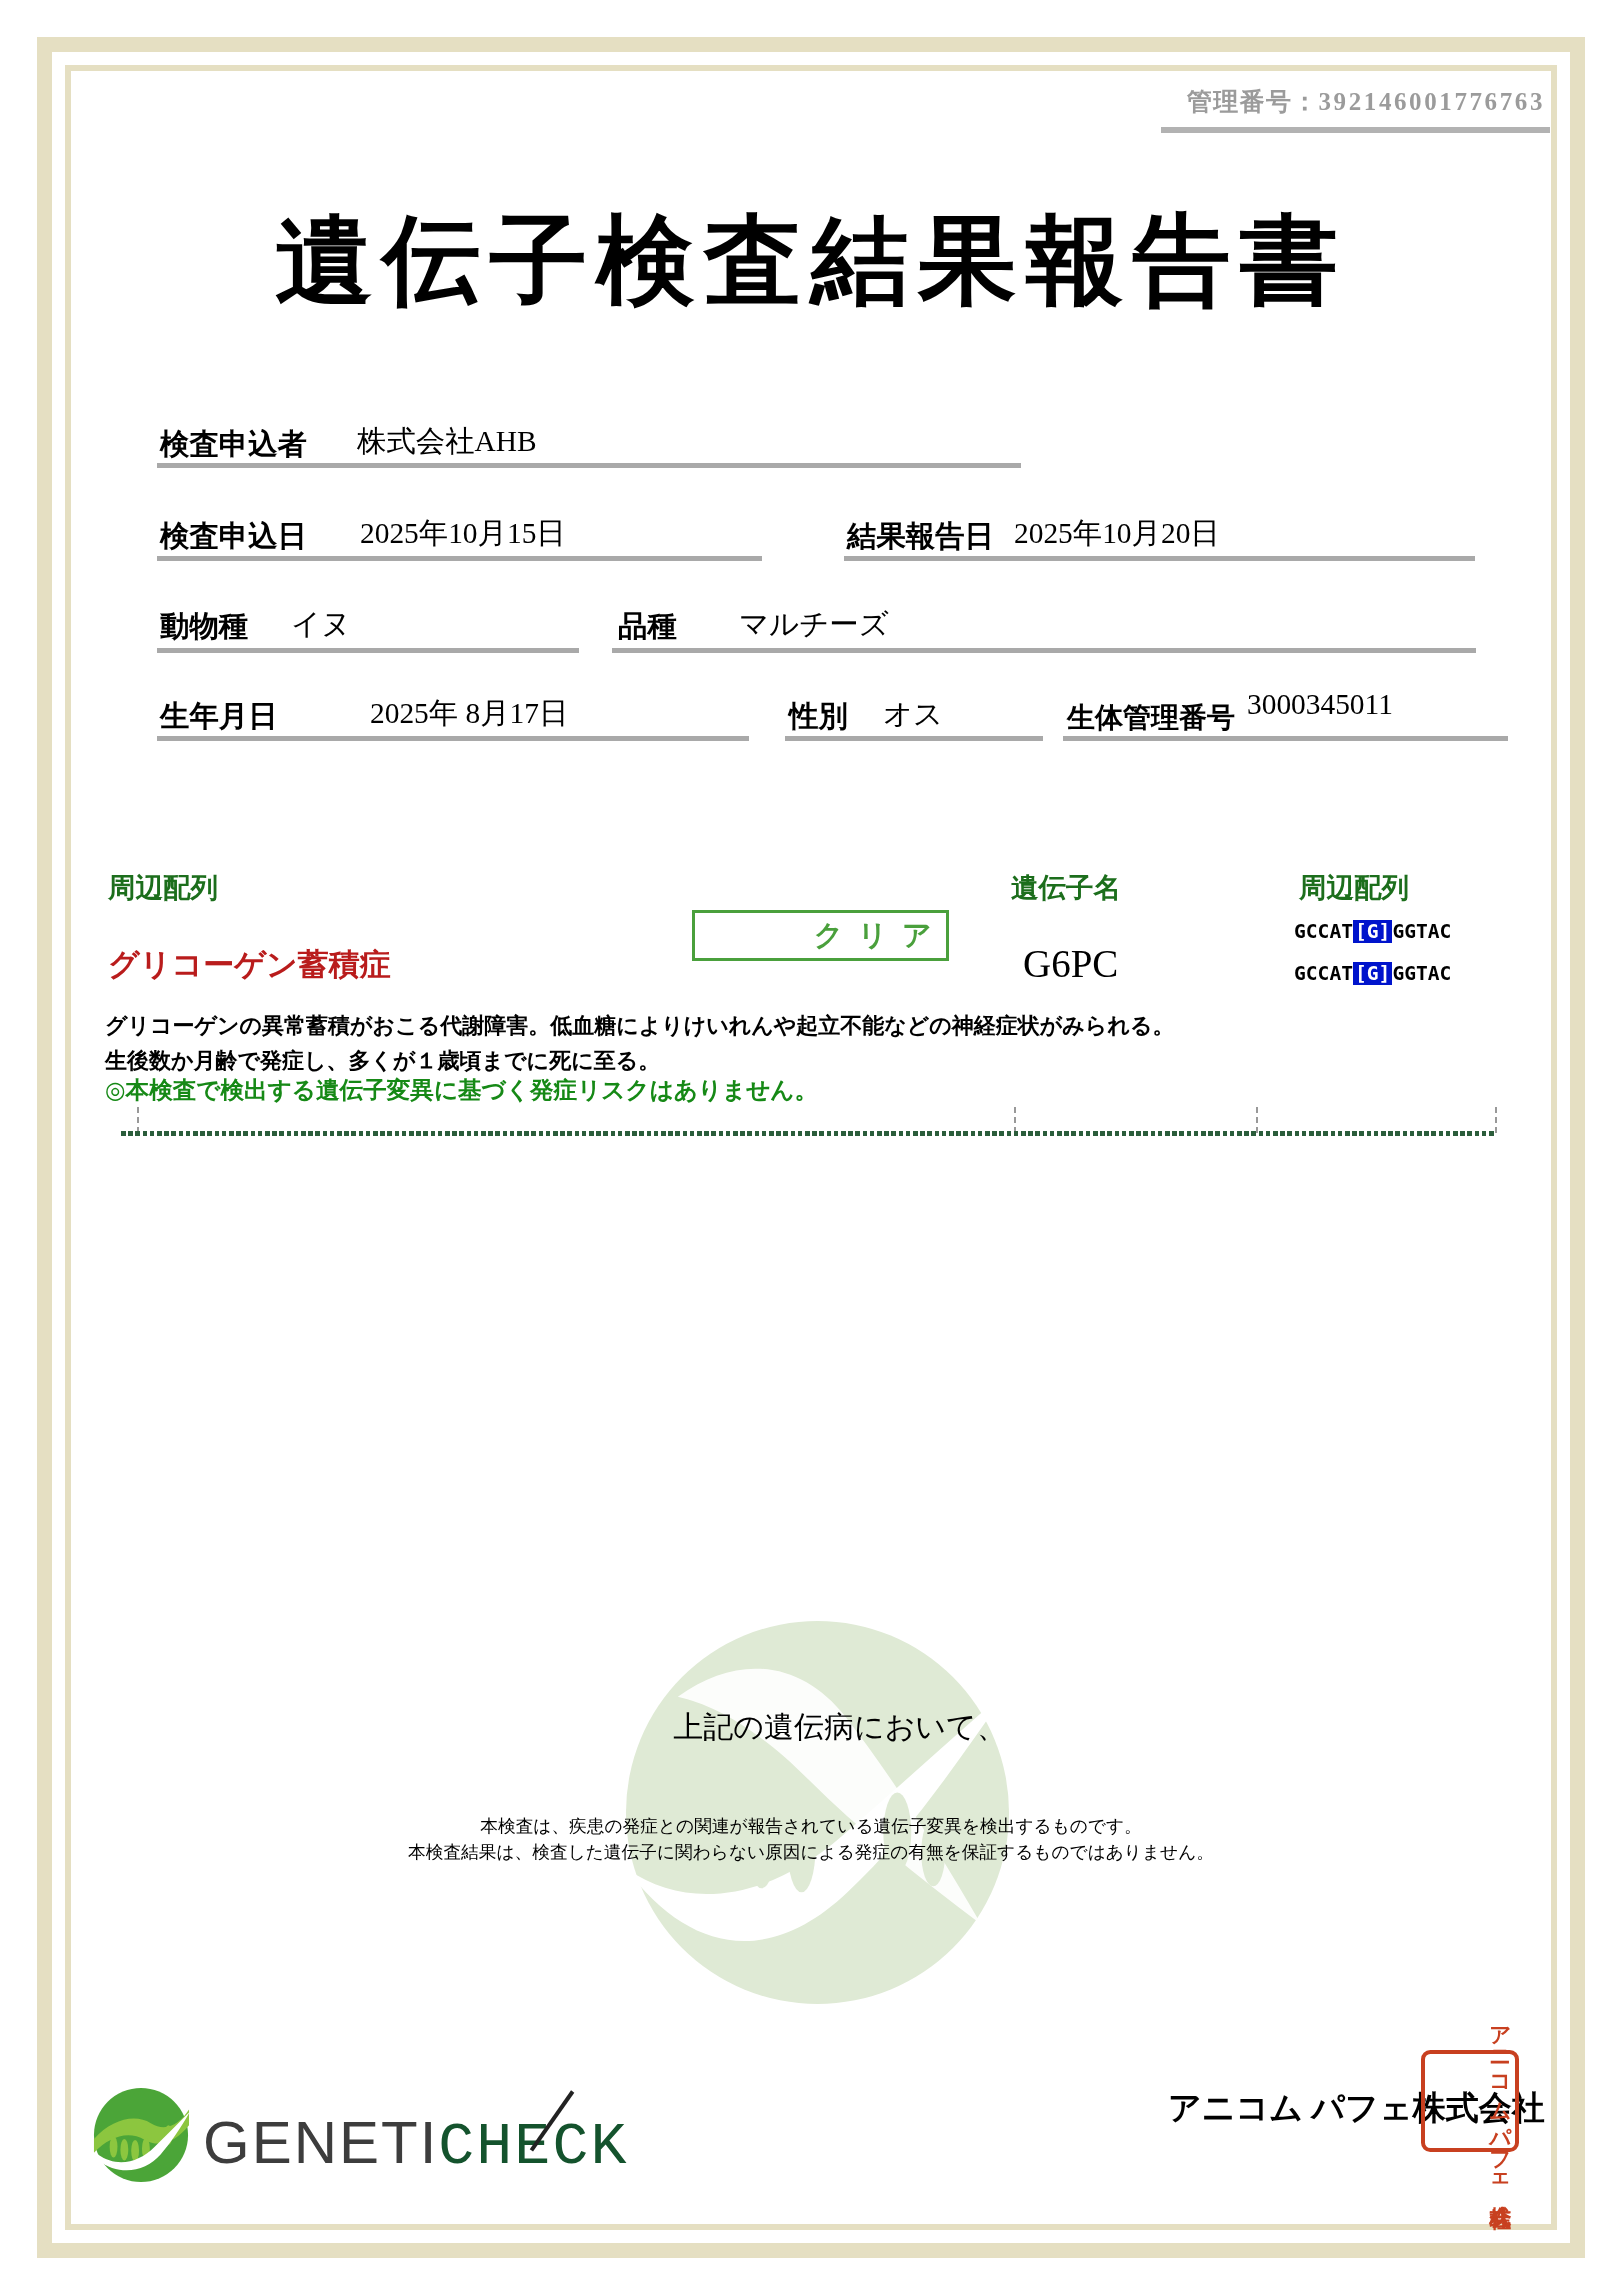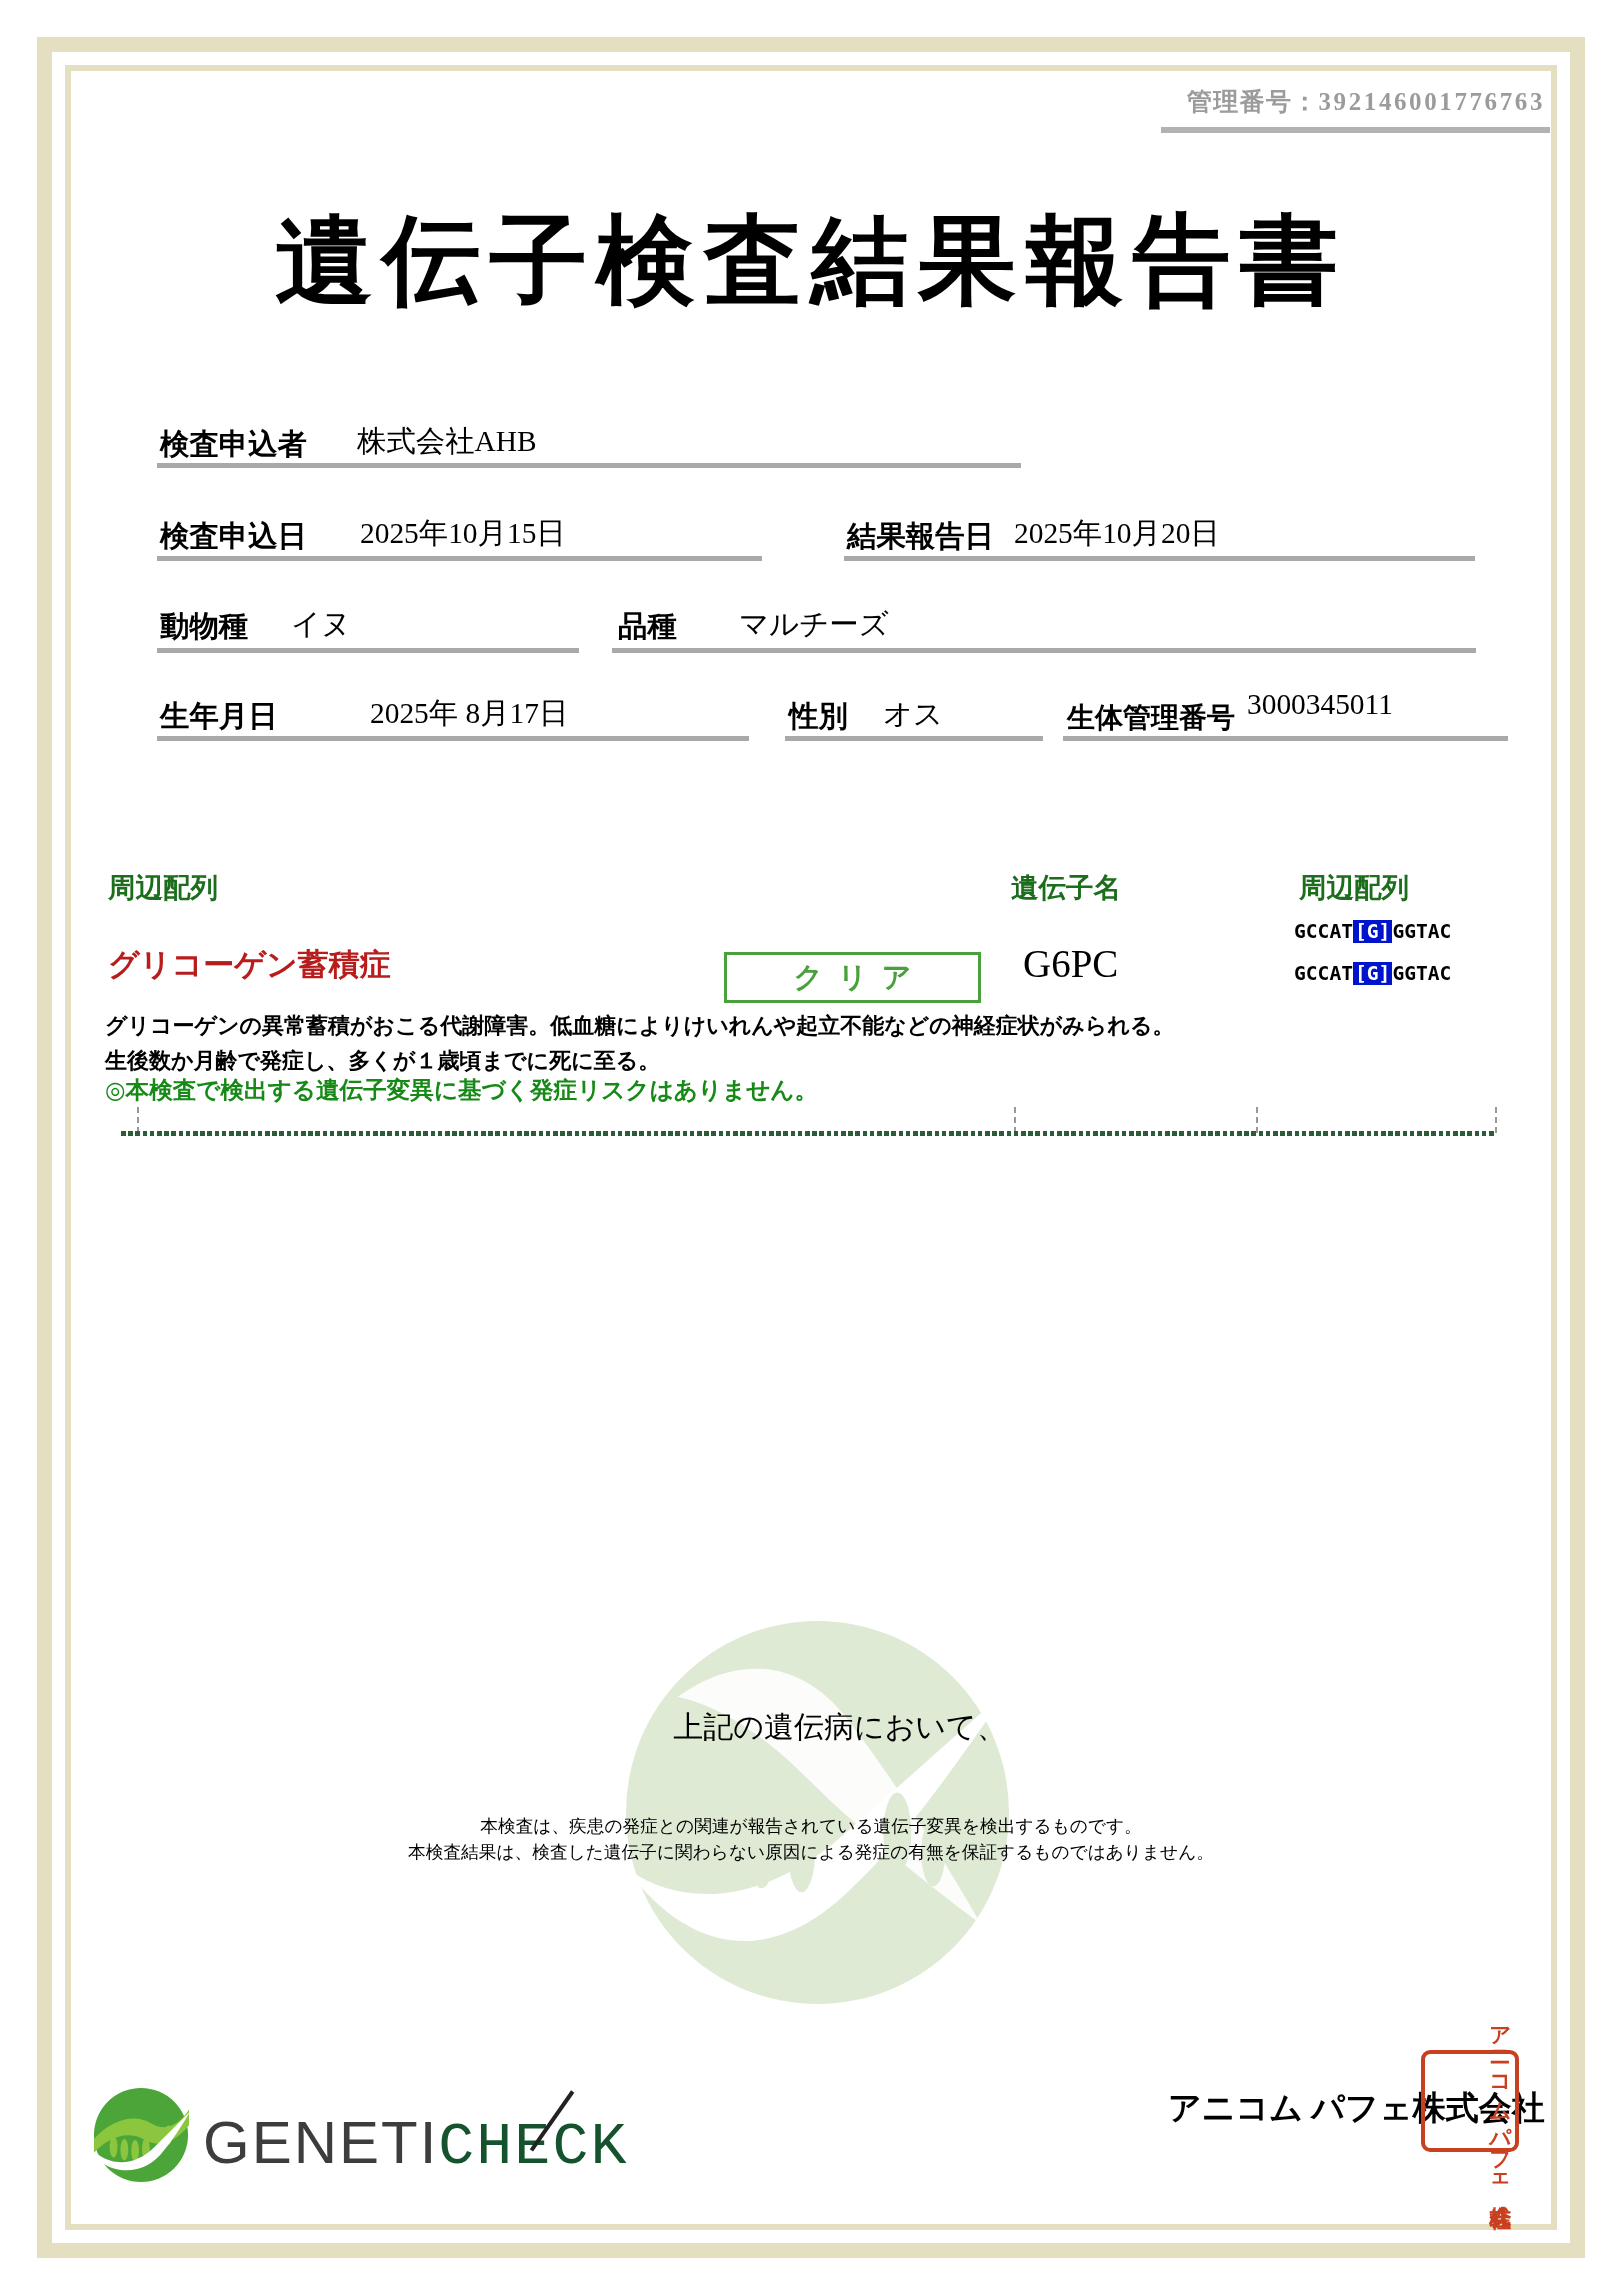--- a/index.html
+++ b/index.html
@@ -21,22 +21,22 @@
          font-size:98px;font-weight:700;letter-spacing:9.2px;color:#000;}
 
   
   .flabel{font-size:29.4px;font-weight:700;color:#000;}
   .fvalue{font-size:29.4px;font-weight:500;color:#000;}
   .uline{height:5.2px;background:#a9a9a9;}
 
   
   .ghead{font-size:27.5px;font-weight:700;color:#1c6e1c;}
   .item-name{font-size:31px;font-weight:700;color:#b91c1c;margin-top:15px;}
-  .clear-box{left:692px;top:952px;width:251px;height:45px;border:3.3px solid #4aa03c;
-             display:flex;align-items:center;justify-content:center;margin-left:32px;}
+  .clear-box{left:692px;top:910px;width:251px;height:45px;border:3.3px solid #4aa03c;
+             display:flex;align-items:center;justify-content:flex-end;}
   .clear-box span{font-size:29px;font-weight:600;color:#4aa03c;letter-spacing:14.4px;padding-left:14.4px;}
   .gene-name{font-size:39px;font-weight:500;color:#000000;}
   .seq{font-family:"DejaVu Sans Mono","Liberation Mono",monospace;font-size:19.6px;font-weight:700;color:#000;}
   .seq .variant{background:#0014cc;color:#ffffff;padding:0 2px;}
   .desc{font-size:22px;font-weight:700;color:#000;}
   .risk{font-size:23.6px;font-weight:700;color:#168916;}
 
   
   .vdash{top:1107px;width:0;height:26px;border-left:2px dashed #999999;}
   .hdots{top:1131px;left:121px;width:1373px;height:4.6px;

